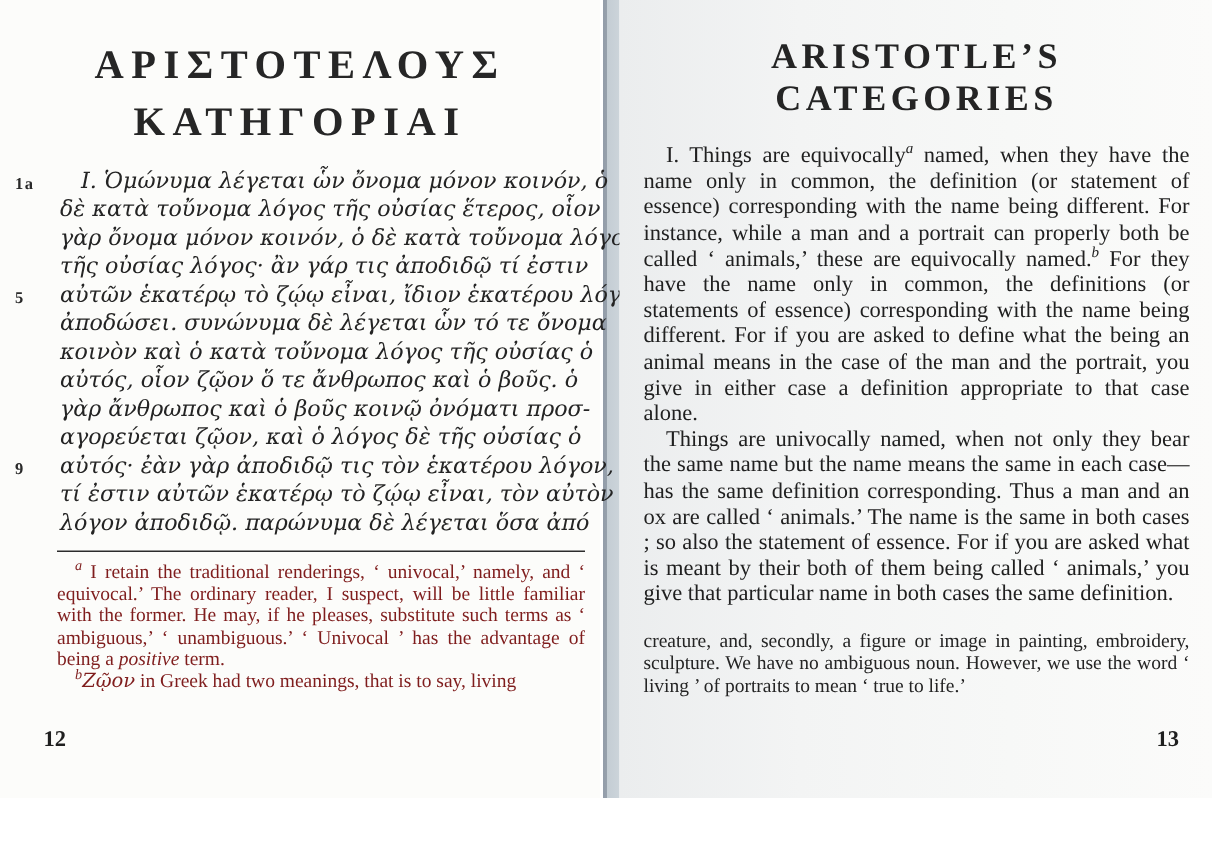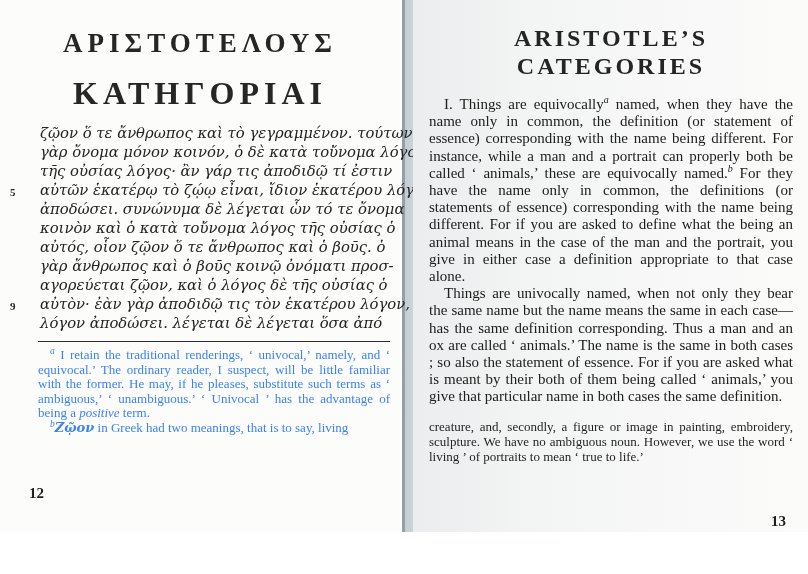--- a/index.html
+++ b/index.html
@@ -8,79 +8,81 @@
     font-family:"Liberation Serif", serif; color:#1f1f1f; display:flex;
     background:#ffffff;
   }
   
   .page-left {
     width:400px; height:574px; position:relative;
     background:#fcfcfa; box-sizing:border-box;
   }
   .gtitle { margin:0; text-align:center; font-weight:bold; color:#262626; }
   .gtitle1 { margin-top:26px; font-size:27px; letter-spacing:5px; line-height:34px; }
-  .gtitle2 { margin-top:16px; font-size:32px; letter-spacing:5px; line-height:34px; }
+  .gtitle2 { margin-top:4px; font-size:27px; letter-spacing:5px; line-height:34px; }
   .greek-body { margin:13px 6px 0 40px; width:354px; }
   .grow { position:relative; height:19px; line-height:19px; white-space:nowrap; }
   .grow .mnum {
     position:absolute; left:-30px; top:3px; font-size:11px; font-weight:bold;
     font-style:normal; letter-spacing:1px; color:#2a2a2a;
     font-family:"Liberation Serif", serif;
   }
   .gtext {
     font-family:"DejaVu Serif", serif; font-style:italic;
     font-size:14.8px; color:#242424;
   }
   .g-indent { padding-left:14px; }
   .fn-rule { margin:9px 0 0 38px; width:352px; border-top:1.6px solid #2c2c2c; }
-  .footnotes { margin:6px 10px 0 38px; width:352px; font-size:13px; line-height:14.6px; text-align:justify; color:#3b82f6; }
+  .footnotes { margin:6px 10px 0 38px; width:352px; font-size:13px; line-height:14.6px; text-align:justify; color:#7f1d1d; }
   .fn { margin:0; text-indent:12px; }
   .fn sup { font-size:9.5px; font-style:italic; line-height:0; }
   .fn .ital { font-style:italic; }
-  .fn .greek-inline { font-family:"DejaVu Serif", serif; font-style:italic;font-weight:bold; }
+  .fn .greek-inline { font-family:"DejaVu Serif", serif; font-style:italic; }
   .pagenum-left { position:absolute; left:29px; top:485px; font-size:15px; font-weight:bold; }
   
   .gutter {
     width:13px; height:574px; flex:none;
     background:linear-gradient(90deg,#ffffff 0px,#ffffff 2px,#939daa 2px,#97a1ac 5px,#c4cdd4 5px,#ccd4da 13px);
   }
   
   .page-right {
     flex:1; height:574px; position:relative; box-sizing:border-box;
     padding:0 15px 0 16px;
     background:linear-gradient(90deg,#ebedee 0px,#f3f4f4 120px,#f7f8f7 260px,#fbfbfa 100%);
   }
   .etitle { margin:24px 0 4px; text-align:center; font-size:24px; font-weight:bold; letter-spacing:3px; word-spacing:13px; color:#242424; line-height:28px; }
   .para { margin:0; font-size:15px; line-height:17.2px; text-align:justify; text-indent:15px; color:#202020; }
   .para-first { margin-top:16px; }
   .para sup { font-size:10px; font-style:italic; line-height:0; }
   .fn-cont { margin:13px 0 0; font-size:13px; line-height:15px; text-align:justify; text-indent:0; color:#242424; }
-  .pagenum-right { position:absolute; right:22px; top:513px; font-size:15px; font-weight:bold; }
+  .pagenum-right { position:absolute; right:22px; top:485px; font-size:15px; font-weight:bold; }
 </style>
 </head>
 <body>
 
 <div class="book">
 
   <div class="page-left">
     <h1 class="gtitle gtitle1">ΑΡΙΣΤΟΤΕΛΟΥΣ</h1>
     <h1 class="gtitle gtitle2">ΚΑΤΗΓΟΡΙΑΙ</h1>
 
     <div class="greek-body">
-      <div class="grow"><span class="mnum"></span><span class="gtext">ζῷον ὅ τε ἄνθρωπος καὶ τὸ γεγραμμένον. τούτων</span></div>
+      <div class="grow"><span class="mnum">1a</span><span class="gtext g-indent">Ι. Ὁμώνυμα λέγεται ὧν ὄνομα μόνον κοινόν, ὁ</span></div>
+      <div class="grow"><span class="mnum"></span><span class="gtext">δὲ κατὰ τοὔνομα λόγος τῆς οὐσίας ἕτερος, οἷον</span></div>
       <div class="grow"><span class="mnum"></span><span class="gtext">γὰρ ὄνομα μόνον κοινόν, ὁ δὲ κατὰ τοὔνομα λόγος</span></div>
       <div class="grow"><span class="mnum"></span><span class="gtext">τῆς οὐσίας λόγος· ἂν γάρ τις ἀποδιδῷ τί ἐστιν</span></div>
       <div class="grow"><span class="mnum">5</span><span class="gtext">αὐτῶν ἑκατέρῳ τὸ ζῴῳ εἶναι, ἴδιον ἑκατέρου λόγον</span></div>
       <div class="grow"><span class="mnum"></span><span class="gtext">ἀποδώσει. συνώνυμα δὲ λέγεται ὧν τό τε ὄνομα</span></div>
       <div class="grow"><span class="mnum"></span><span class="gtext">κοινὸν καὶ ὁ κατὰ τοὔνομα λόγος τῆς οὐσίας ὁ</span></div>
       <div class="grow"><span class="mnum"></span><span class="gtext">αὐτός, οἷον ζῷον ὅ τε ἄνθρωπος καὶ ὁ βοῦς. ὁ</span></div>
       <div class="grow"><span class="mnum"></span><span class="gtext">γὰρ ἄνθρωπος καὶ ὁ βοῦς κοινῷ ὀνόματι προσ-</span></div>
       <div class="grow"><span class="mnum"></span><span class="gtext">αγορεύεται ζῷον, καὶ ὁ λόγος δὲ τῆς οὐσίας ὁ</span></div>
-      <div class="grow"><span class="mnum">9</span><span class="gtext">αὐτὸν· ἐὰν γὰρ ἀποδιδῷ τις τὸν ἑκατέρου λόγον,</span></div>
-      <div class="grow"><span class="mnum"></span><span class="gtext">λόγον ἀποδώσει. λέγεται δὲ λέγεται ὅσα ἀπό</span></div>
+      <div class="grow"><span class="mnum">9</span><span class="gtext">αὐτός· ἐὰν γὰρ ἀποδιδῷ τις τὸν ἑκατέρου λόγον,</span></div>
+      <div class="grow"><span class="mnum"></span><span class="gtext">τί ἐστιν αὐτῶν ἑκατέρῳ τὸ ζῴῳ εἶναι, τὸν αὐτὸν</span></div>
+      <div class="grow"><span class="mnum"></span><span class="gtext">λόγον ἀποδιδῷ. παρώνυμα δὲ λέγεται ὅσα ἀπό</span></div>
     </div>
 
     <div class="fn-rule"></div>
 
     <div class="footnotes">
       <p class="fn"><sup>a</sup><span> I retain the traditional renderings, ‘ univocal,’ namely, and ‘ equivocal.’  The ordinary reader, I suspect, will be little familiar with the former.  He may, if he pleases, substitute such terms as ‘ ambiguous,’ ‘ unambiguous.’ ‘ Univocal ’ has the advantage of being a </span><span class="ital">positive</span><span> term.</span></p>
       <p class="fn"><sup>b</sup><span class="greek-inline">Ζῷον</span><span> in Greek had two meanings, that is to say, living</span></p>
     </div>
 
     <div class="pagenum-left">12</div>

